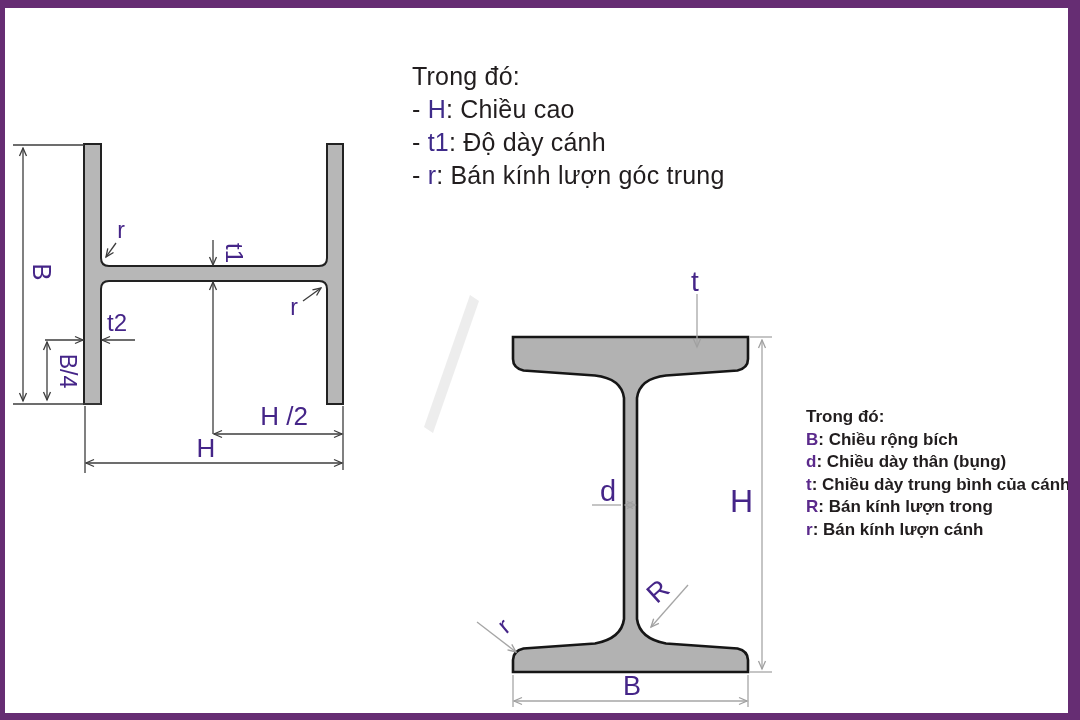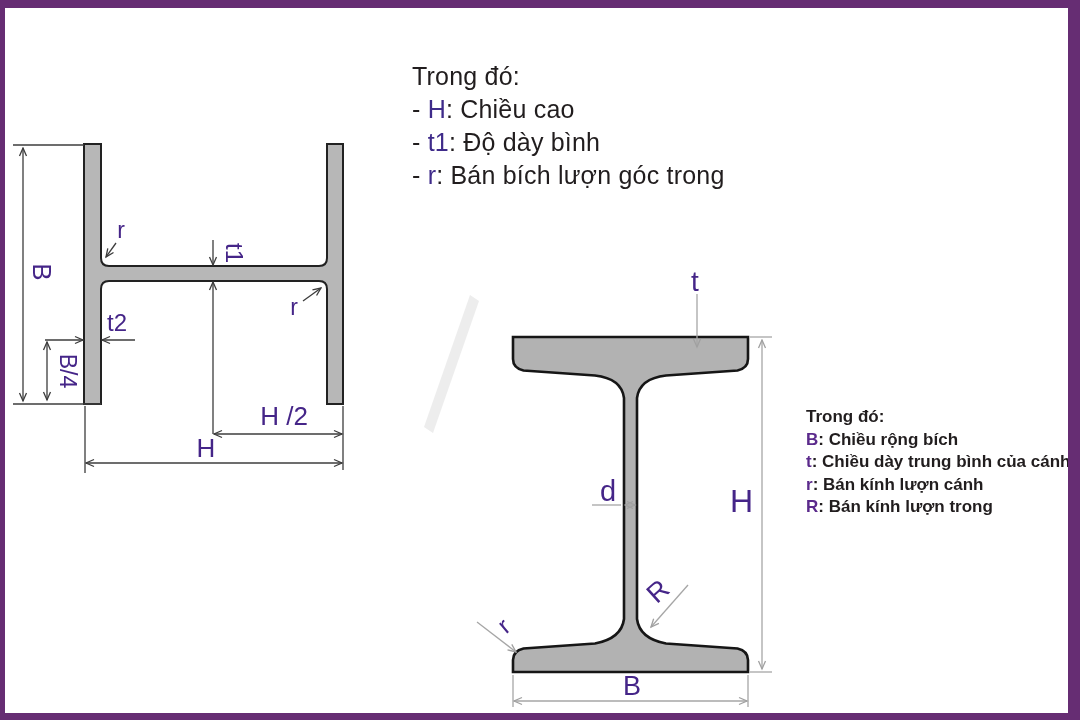--- a/index.html
+++ b/index.html
@@ -120,23 +120,24 @@
     <text x="608" y="501" text-anchor="middle" font-size="29" fill="#57268c">d</text>
     <text transform="translate(664,598) rotate(-42)" text-anchor="middle" font-size="27" fill="#57268c">R</text>
     <text transform="translate(509,632) rotate(-40)" text-anchor="middle" font-size="24" fill="#57268c">r</text>
     <text x="632" y="695" text-anchor="middle" font-size="27" fill="#57268c">B</text>
   </g>
 </svg>
 
 <div class="legend-left">
   <div class="lg-line">Trong đó:</div>
   <div class="lg-line"><span>- </span><span class="var">H</span><span>: Chiều cao</span></div>
-  <div class="lg-line"><span>- </span><span class="var">t1</span><span>: Độ dày bình</span></div>
-  <div class="lg-line"><span>- </span><span class="var">r</span><span>: Bán bích lượn góc trong</span></div>
+  <div class="lg-line"><span>- </span><span class="var">t1</span><span>: Độ dày cánh</span></div>
+  <div class="lg-line"><span>- </span><span class="var">r</span><span>: Bán kính lượn góc trung</span></div>
 </div>
 
 <div class="legend-right">
   <div class="lg-line">Trong đó:</div>
   <div class="lg-line"><span class="var">B</span><span>: Chiều rộng bích</span></div>
+  <div class="lg-line"><span class="var">d</span><span>: Chiều dày thân (bụng)</span></div>
   <div class="lg-line"><span class="var">t</span><span>: Chiều dày trung bình của cánh</span></div>
+  <div class="lg-line"><span class="var">R</span><span>: Bán kính lượn trong</span></div>
   <div class="lg-line"><span class="var">r</span><span>: Bán kính lượn cánh</span></div>
-  <div class="lg-line"><span class="var">R</span><span>: Bán kính lượn trong</span></div>
 </div>
 
 </body></html>

